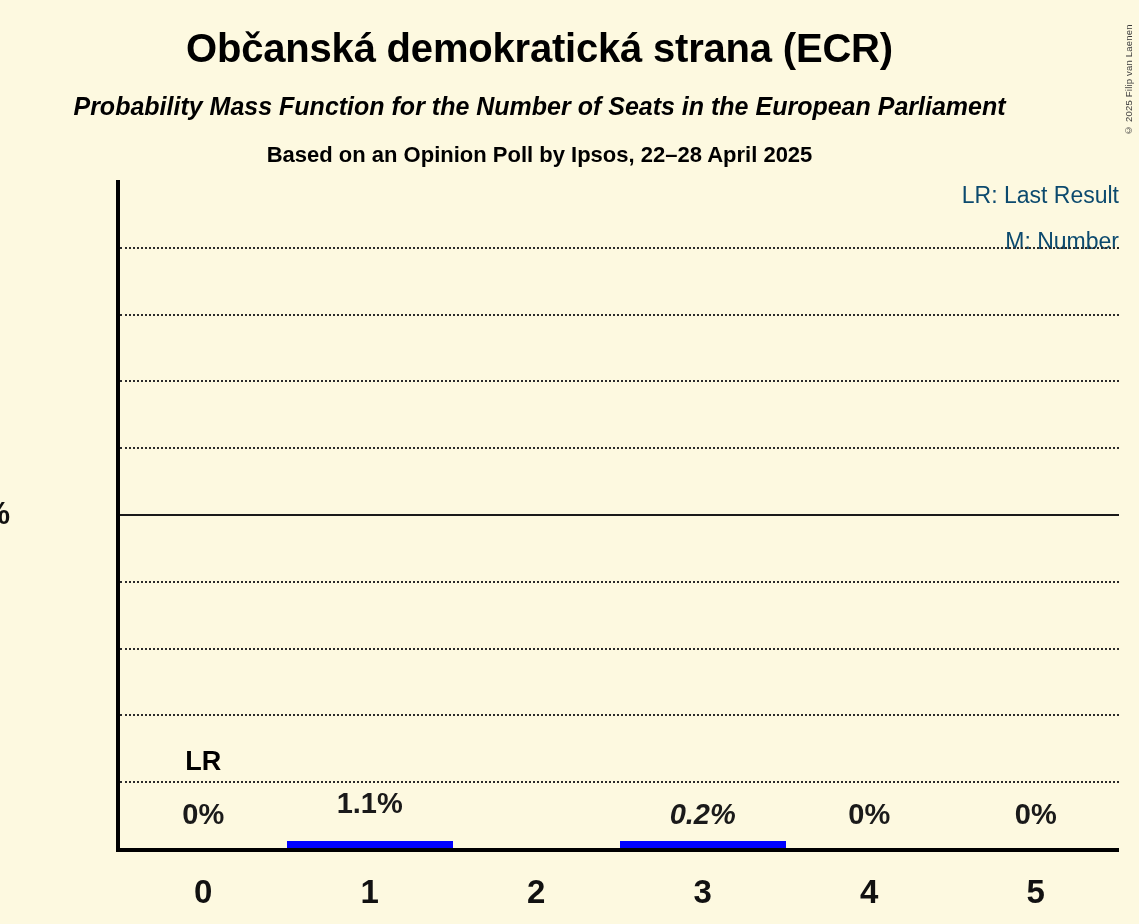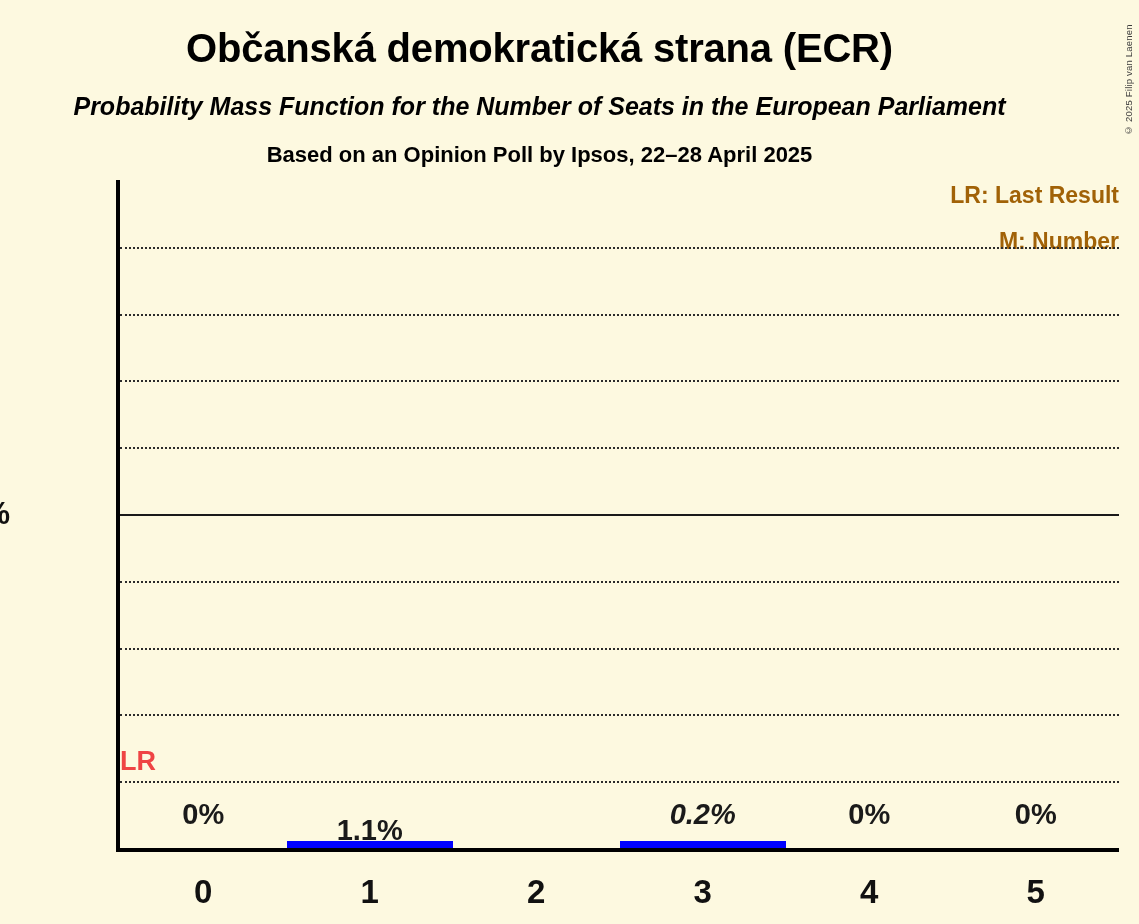--- a/index.html
+++ b/index.html
@@ -142,23 +142,24 @@
     text-align: center;
     font-size: 30px;
     font-weight: bold;
     color: #fdf9e0;
     line-height: 1;
   }
   .bar-lastresult {
     position: absolute;
     left: 0;
     width: 100%;
+    text-align: center;
     font-size: 27px;
     font-weight: bold;
-    color: #ef4444;
+    color: #000000;
     line-height: 1;
   }
 
   
   .y-tick-label {
     position: absolute;
     right: 1129px;
     text-align: right;
     font-size: 31px;
     font-weight: bold;
@@ -177,22 +178,22 @@
 
   
   .legend {
     position: absolute;
     right: 20px;
     top: 184px;
     text-align: right;
   }
   .legend-entry {
     font-size: 23px;
-    font-weight: bold;
-    color: #a16207;
+    font-weight: normal;
+    color: #0c4a6e;
     line-height: 1;
     white-space: nowrap;
   }
   .legend-entry + .legend-entry {
     margin-top: 23px;
   }
 </style>
 </head>
 <body>
 
@@ -225,21 +226,21 @@
         <div class="gridline" style="top: 133.6px;"></div>
         <div class="gridline" style="top: 66.8px;"></div>
       </div>
     <div class="bars" id="bars">
         <div class="bar-slot" style="left: 0px; width: 166.5px;">
           <div class="bar-value" style="top: 620px;">0%</div>
           <div class="bar-lastresult" style="top: 568.2px;">LR</div>
         </div>
         <div class="bar-slot" style="left: 166.5px; width: 166.5px;">
           <div class="bar-rect" style="height: 7.348px;"></div>
-          <div class="bar-value" style="top: 636px;">1.1%</div>
+          <div class="bar-value" style="top: 609px;">1.1%</div>
         </div>
         <div class="bar-slot" style="left: 499.5px; width: 166.5px;">
           <div class="bar-rect" style="height: 7px;"></div>
           <div class="bar-value" style="top: 620px; font-style: italic;">0.2%</div>
         </div>
         <div class="bar-slot" style="left: 666px; width: 166.5px;">
           <div class="bar-value" style="top: 620px;">0%</div>
         </div>
         <div class="bar-slot" style="left: 832.5px; width: 166.5px;">
           <div class="bar-value" style="top: 620px;">0%</div>

